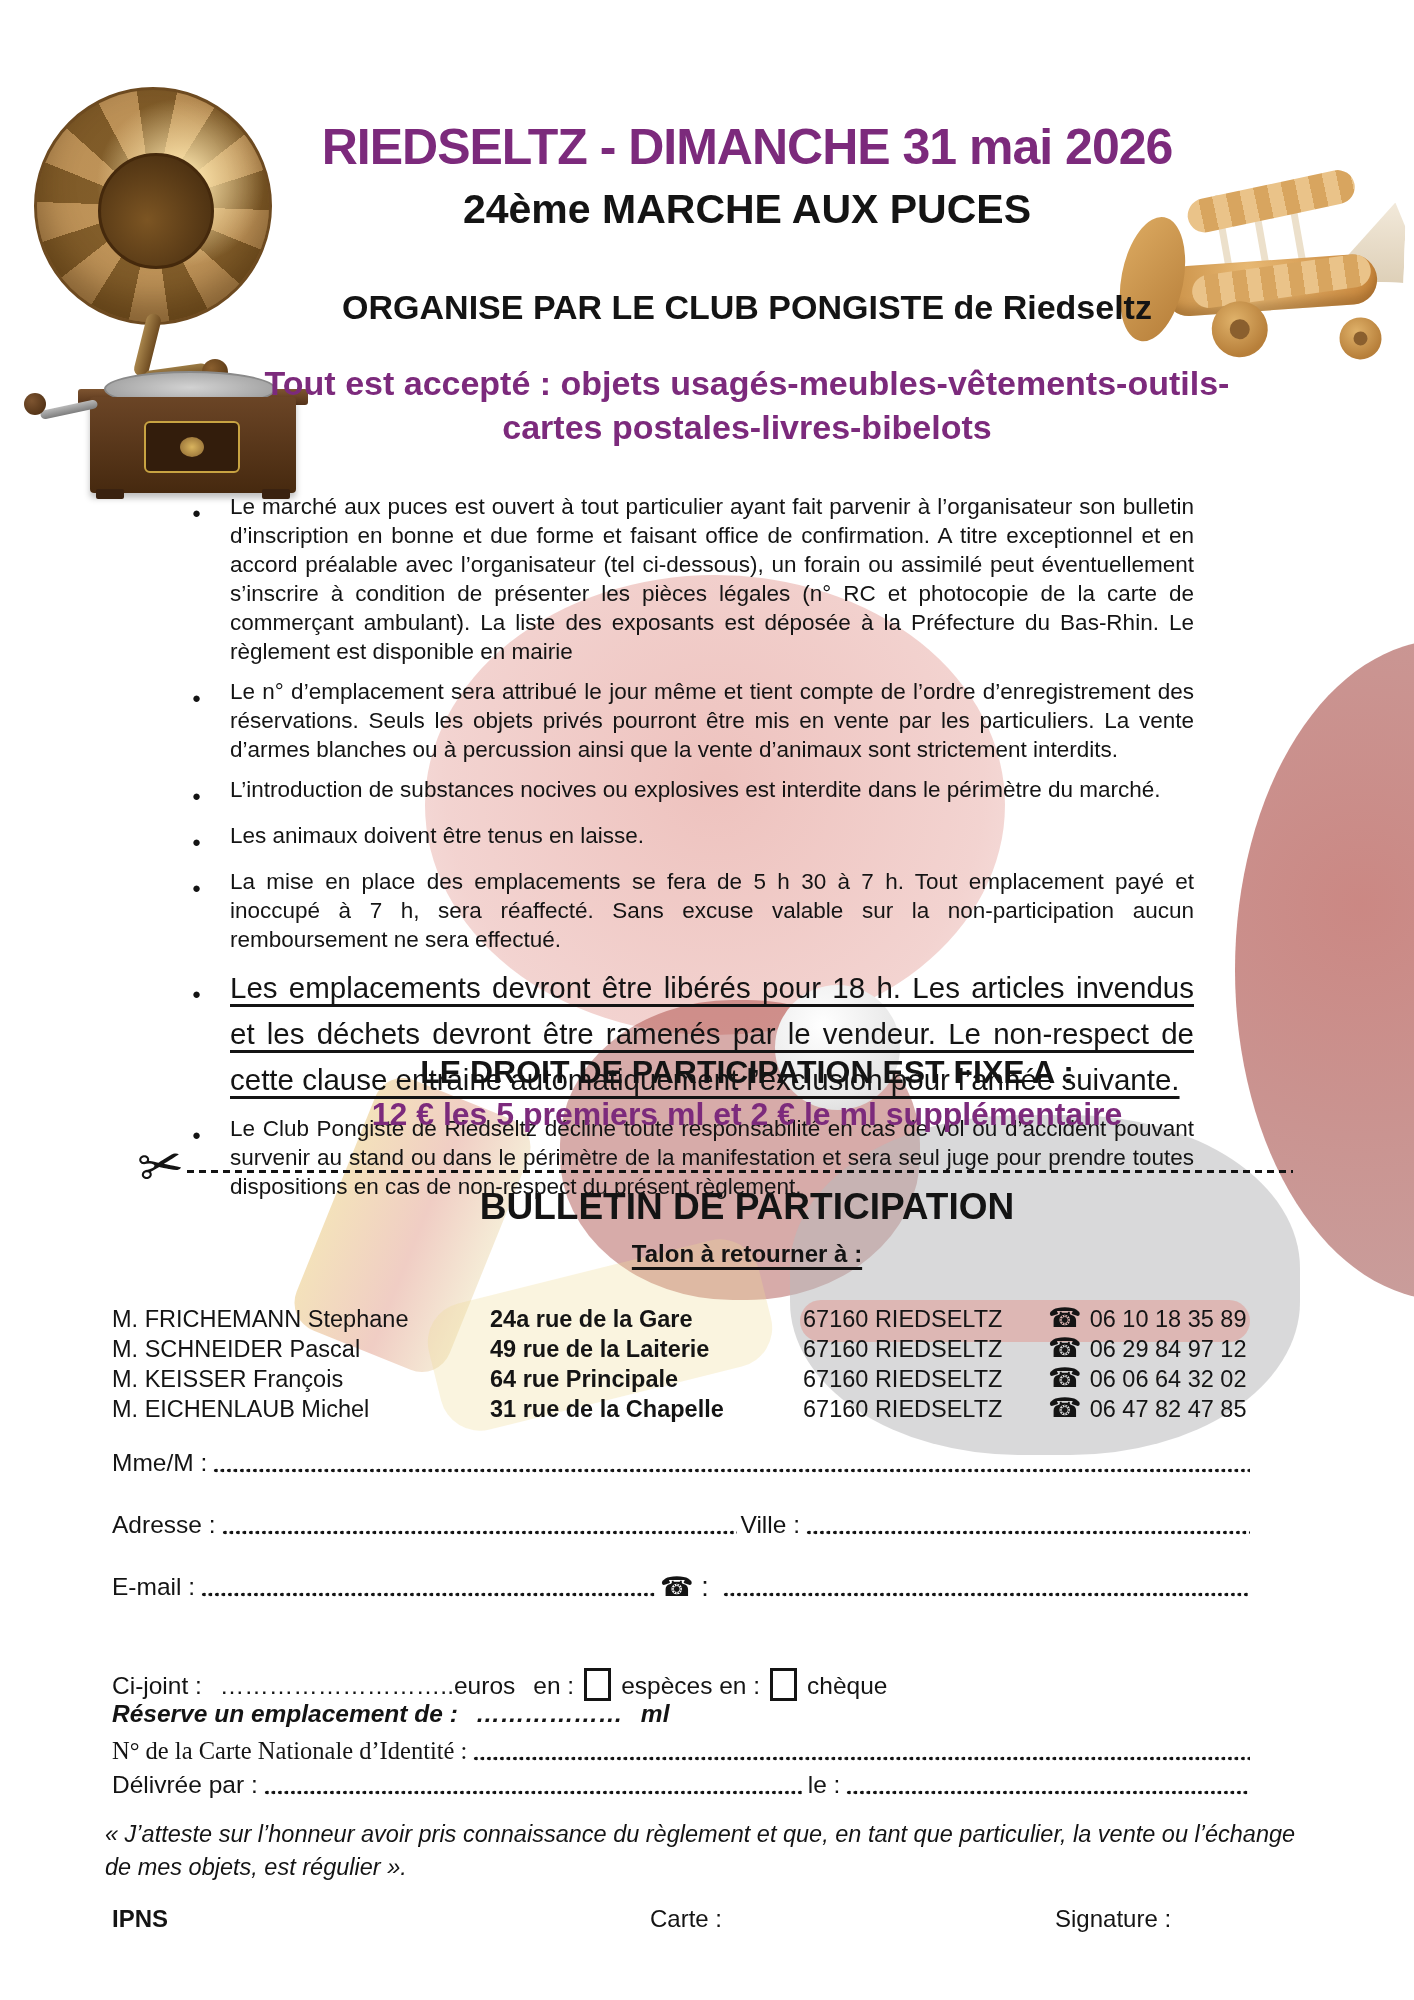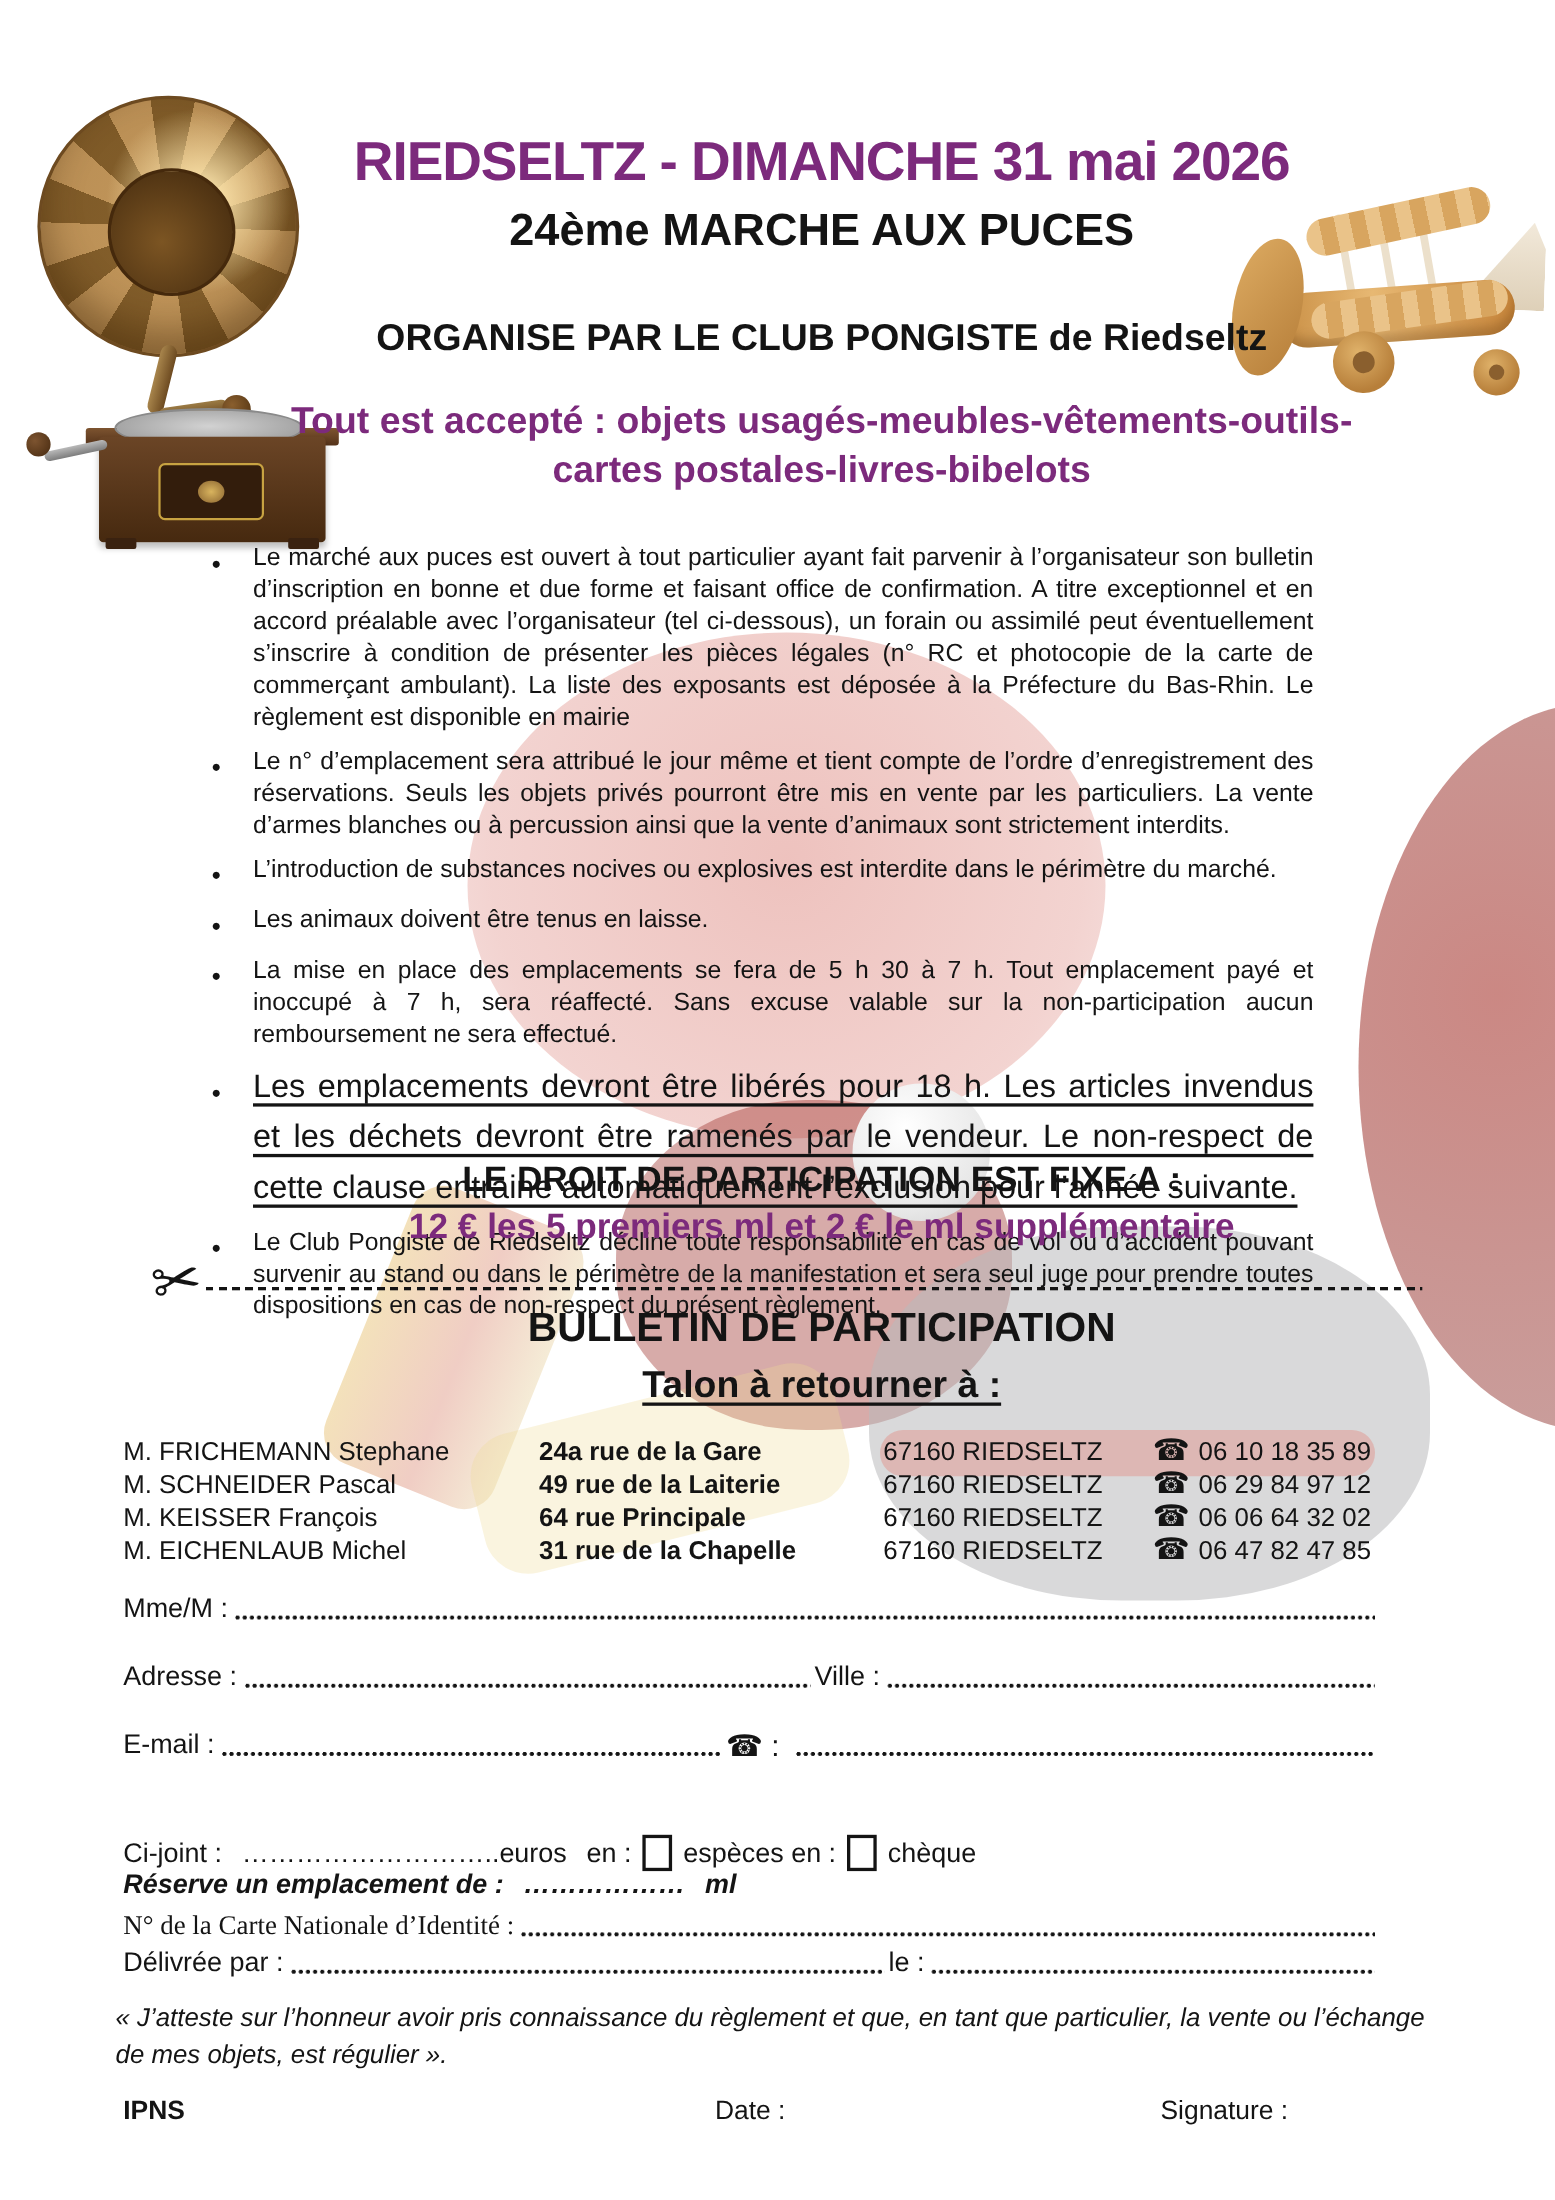--- a/index.html
+++ b/index.html
@@ -93,21 +93,21 @@
 
   .fee-head{top:1054px;font-size:32px;font-weight:bold;}
   .fee-amt{top:1096px;font-size:32px;font-weight:bold;}
 
   .cutline{top:1138px;left:138px;width:1155px;display:flex;align-items:center;}
   .scissors{font-size:54px;line-height:54px;transform:rotate(-10deg);margin-right:4px;}
   .dashline{flex:1;height:3px;margin-top:12px;
      background:repeating-linear-gradient(90deg,#141414 0 7px, transparent 7px 12px);}
 
   .bulletin-title{top:1186px;font-size:37px;font-weight:bold;}
-  .talon{top:1240px;font-size:34px;font-weight:bold;text-decoration:underline;text-decoration-thickness:2.5px;text-underline-offset:5px;}
+  .talon{top:1240px;font-size:24px;font-weight:bold;text-decoration:underline;text-decoration-thickness:2.5px;text-underline-offset:5px;}
 
   .contacts{top:1302px;left:112px;width:1175px;font-size:23.5px;}
   .contact-row{display:flex;height:30px;align-items:baseline;}
   .c-name{flex:0 0 378px;}
   .c-addr{flex:0 0 313px;font-weight:bold;}
   .c-city{flex:0 0 245px;}
   .c-phone{flex:1;}
   .tel-ico{font-size:27px;margin-right:8px;}
 
   .frow{position:absolute;left:112px;width:1142px;display:flex;align-items:flex-end;font-size:24.5px;line-height:30px;}
@@ -307,17 +307,17 @@
     <div class="frow r-del">
       <span class="lbl">Délivrée par :</span>
       <span class="dots fx540"></span>
       <span class="lbl">le :</span>
       <span class="dots"></span>
     </div>
 
     <div class="abs attest">« J’atteste sur l’honneur avoir pris connaissance du règlement et que, en tant que particulier, la vente ou l’échange de mes objets, est régulier ».</div>
 
     <div class="abs f-ipns">IPNS</div>
-    <div class="abs f-date">Date :</div>
+    <div class="abs f-date">Carte :</div>
     <div class="abs f-sign">Signature :</div>
 
   </div>
 </div>
 
 </body></html>

